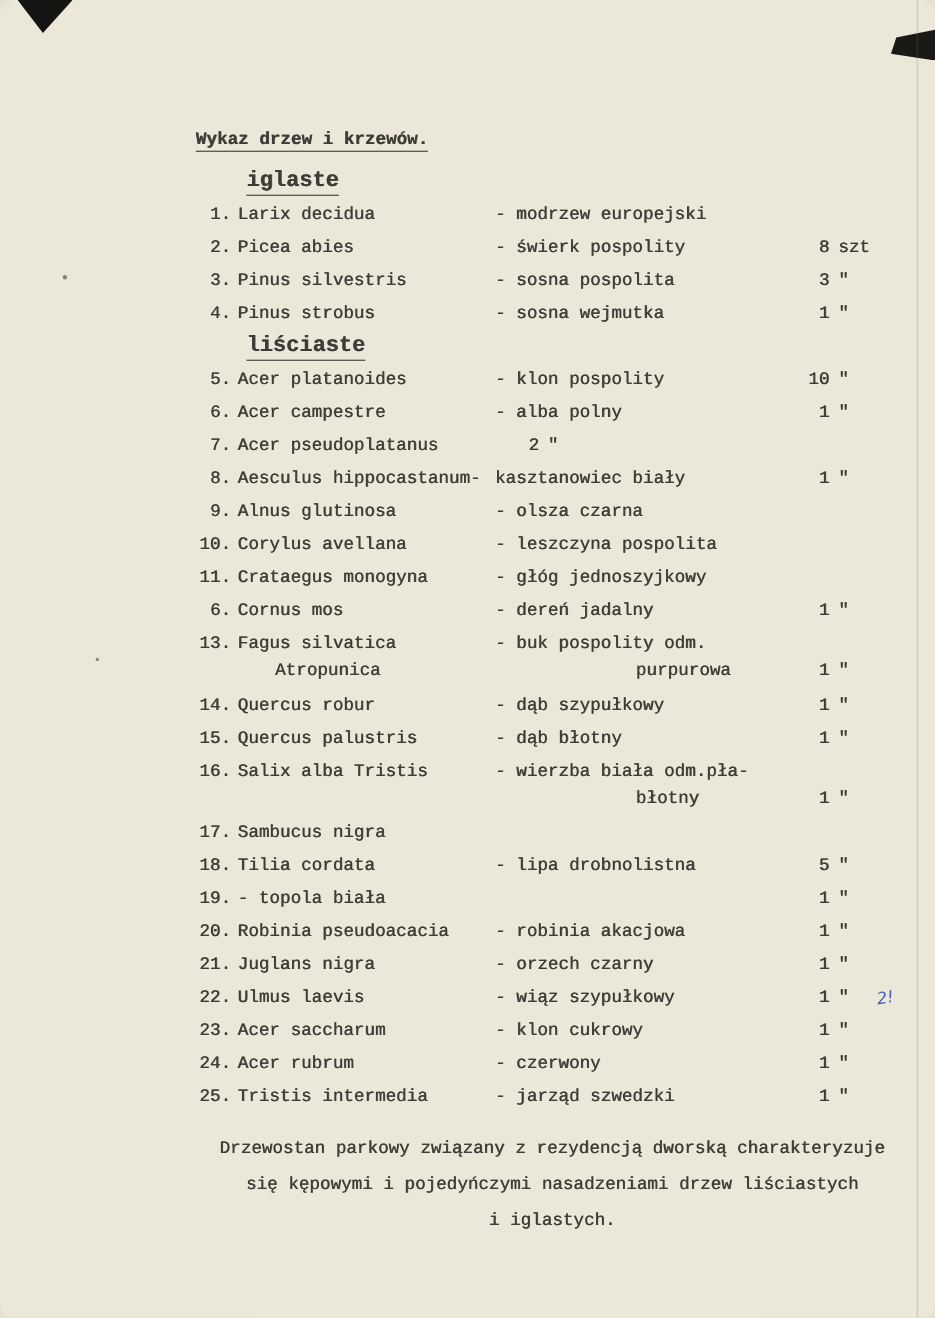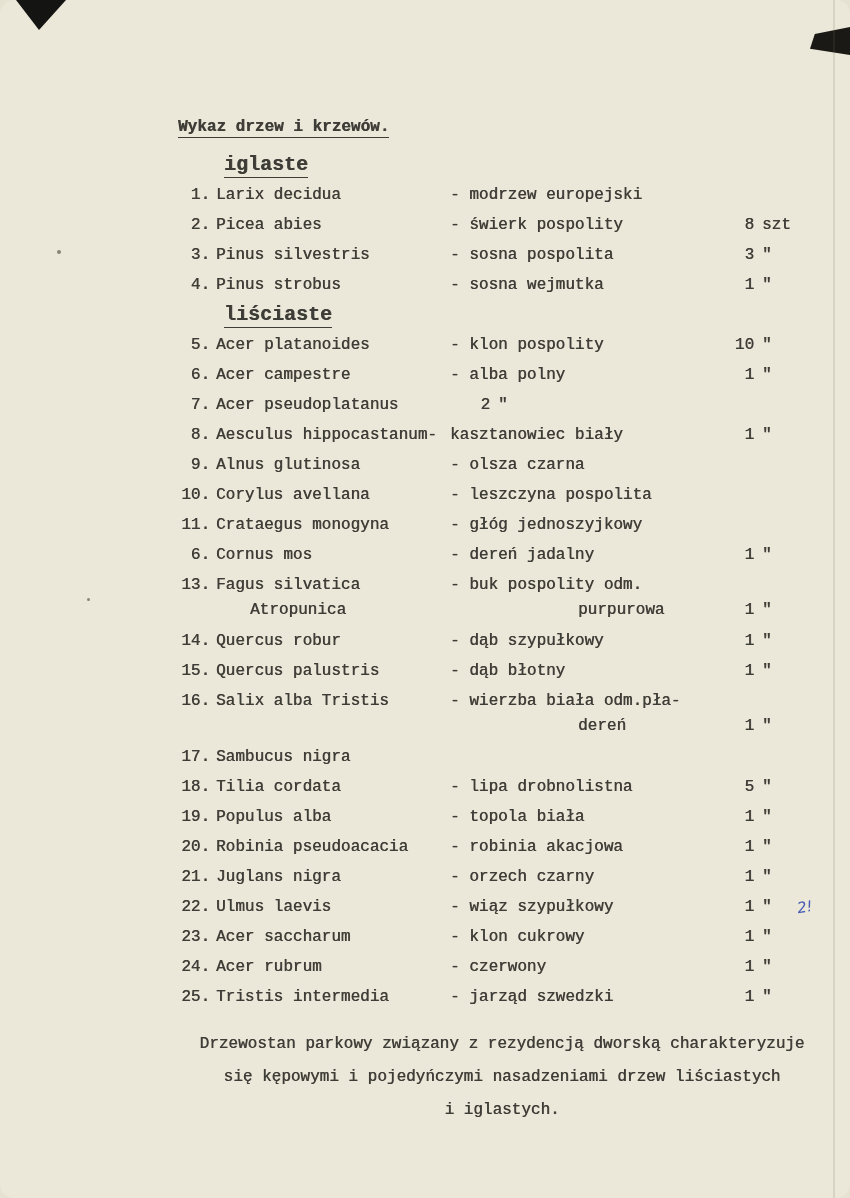--- a/index.html
+++ b/index.html
@@ -203,40 +203,39 @@
         <div class="row">
           <span class="cell-num">16.</span>
           <span class="cell-latin">Salix alba Tristis</span>
           <span class="cell-polish">- wierzba biała odm.pła-</span>
           <span class="cell-qty"></span>
           <span class="cell-unit"></span>
         </div>
         <div class="row cont">
           <span class="cell-num"></span>
           <span class="cell-latin"></span>
-          <span class="cell-polish">dereń</span>
+          <span class="cell-polish">błotny</span>
           <span class="cell-qty">1</span>
           <span class="cell-unit">"</span>
         </div>
         <div class="row">
           <span class="cell-num">17.</span>
           <span class="cell-latin">Sambucus nigra</span>
           <span class="cell-qty"></span>
           <span class="cell-unit"></span>
         </div>
         <div class="row">
           <span class="cell-num">18.</span>
           <span class="cell-latin">Tilia cordata</span>
           <span class="cell-polish">- lipa drobnolistna</span>
           <span class="cell-qty">5</span>
           <span class="cell-unit">"</span>
         </div>
         <div class="row">
           <span class="cell-num">19.</span>
-          <span class="cell-latin">Populus alba</span>
           <span class="cell-polish">- topola biała</span>
           <span class="cell-qty">1</span>
           <span class="cell-unit">"</span>
         </div>
         <div class="row">
           <span class="cell-num">20.</span>
           <span class="cell-latin">Robinia pseudoacacia</span>
           <span class="cell-polish">- robinia akacjowa</span>
           <span class="cell-qty">1</span>
           <span class="cell-unit">"</span>

